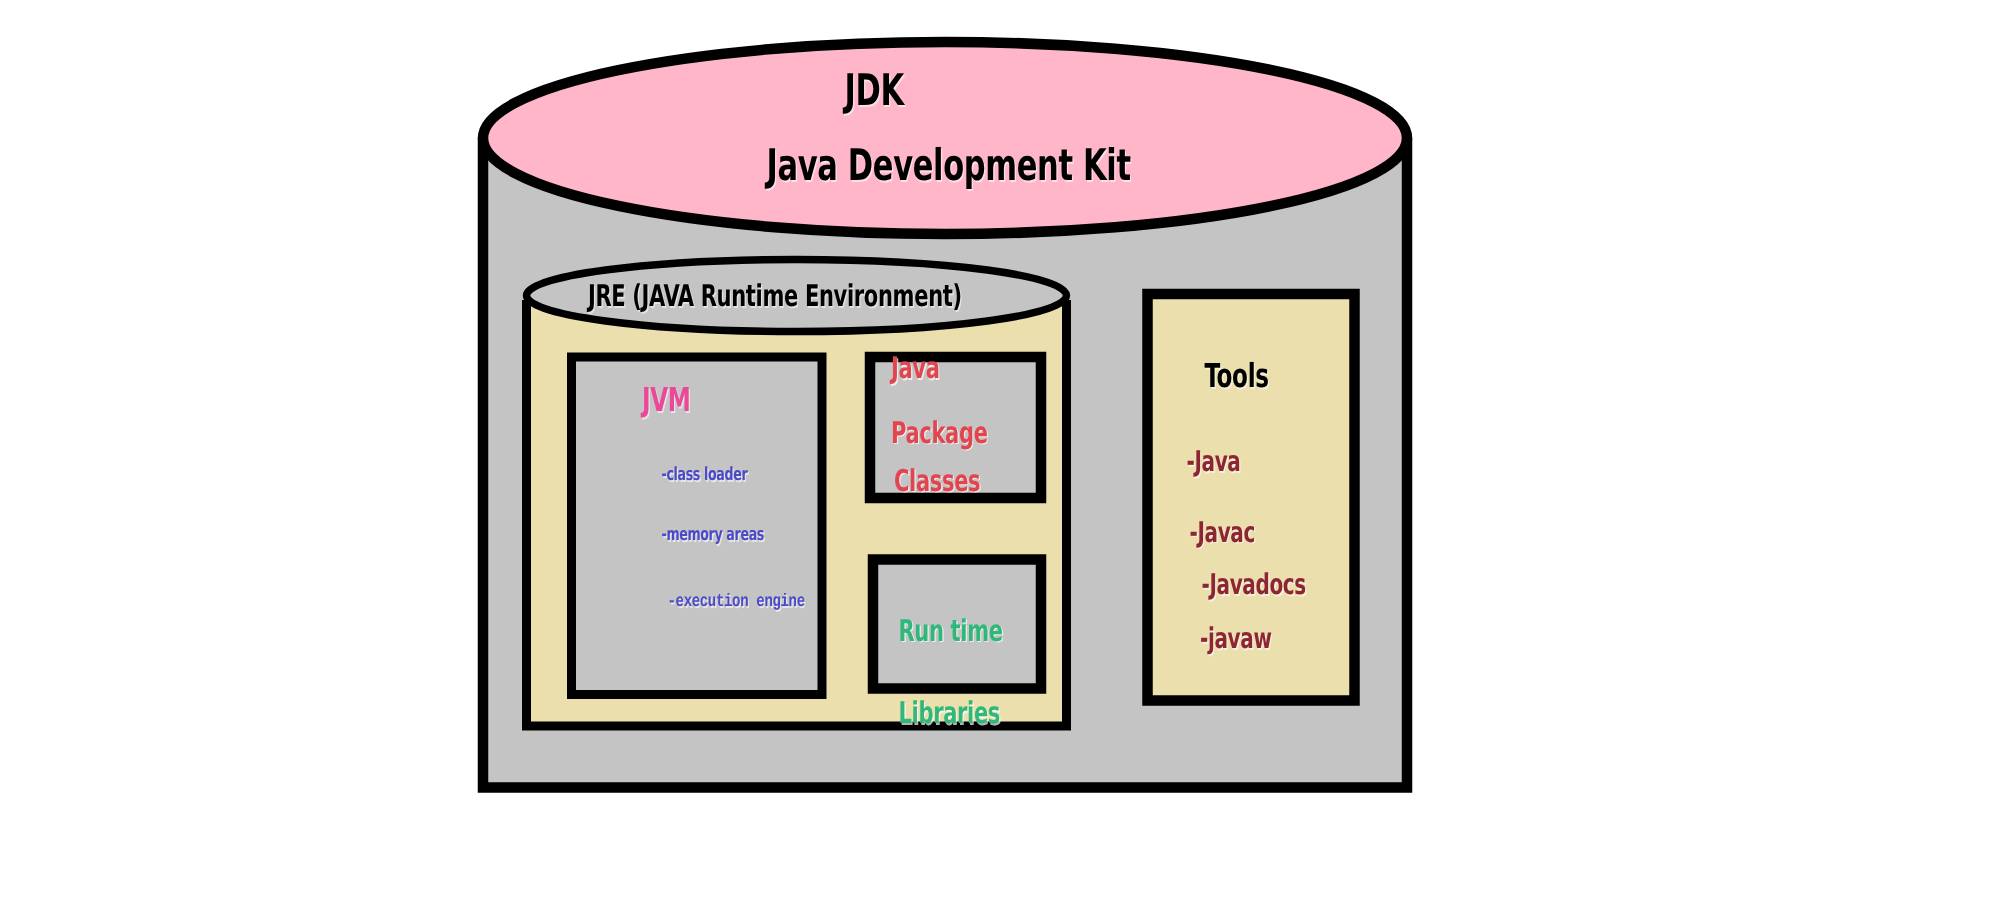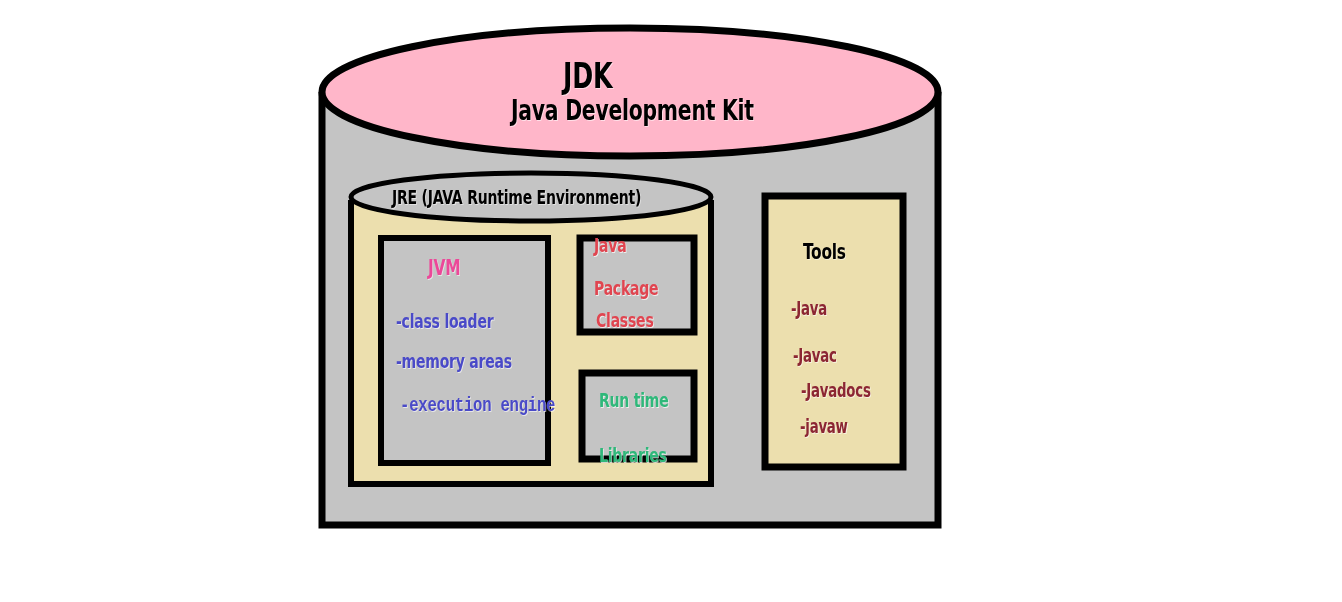--- a/index.html
+++ b/index.html
@@ -35,53 +35,54 @@
     font-family: "DejaVu Sans Condensed", "Liberation Sans Narrow", "Liberation Sans", sans-serif;
     transform-origin: left center;
   }
   .narrow {
     display: inline-block;
     transform: scaleX(0.78);
     transform-origin: left center;
   }
   .jdk-title {
     color: #000000;
-    font-size: 36px;
+    font-size: 29px;
     text-shadow: 1px 1px 0 rgba(255,255,255,0.55);
-    margin-top: 12px;
   }
   .jdk-sub {
     color: #000000;
     font-size: 29px;
     text-shadow: 1px 1px 0 rgba(255,255,255,0.55);
   }
   .jre-title {
     color: #000000;
     font-size: 20px;
     text-shadow: 1px 1px 0 rgba(255,255,255,0.5);
   }
   .jvm-title {
     color: #ec4899;
     font-size: 22px;
     text-shadow: 1px 1px 0 rgba(255,255,255,0.55);
   }
   .jvm-item {
     color: #4a4ac8;
-    font-size: 20px;
+    font-size: 12px;
     text-shadow: 1px 1px 0 rgba(255,255,255,0.6);
+    margin-left: 45px;
   }
   .jpc-item {
     color: #e04550;
     font-size: 20px;
     text-shadow: 1px 1px 0 rgba(255,255,255,0.7);
   }
   .rtl-item {
     color: #2fb87a;
     font-size: 20px;
     text-shadow: 1px 1px 0 rgba(255,255,255,0.7);
+    margin-top: 20px;
   }
   .dt-title {
     color: #000000;
     font-size: 22px;
     text-shadow: 1px 1px 0 rgba(255,255,255,0.5);
   }
   .dt-item {
     color: #8c2633;
     font-size: 19px;
     text-shadow: 1px 1px 0 rgba(255,255,255,0.6);

